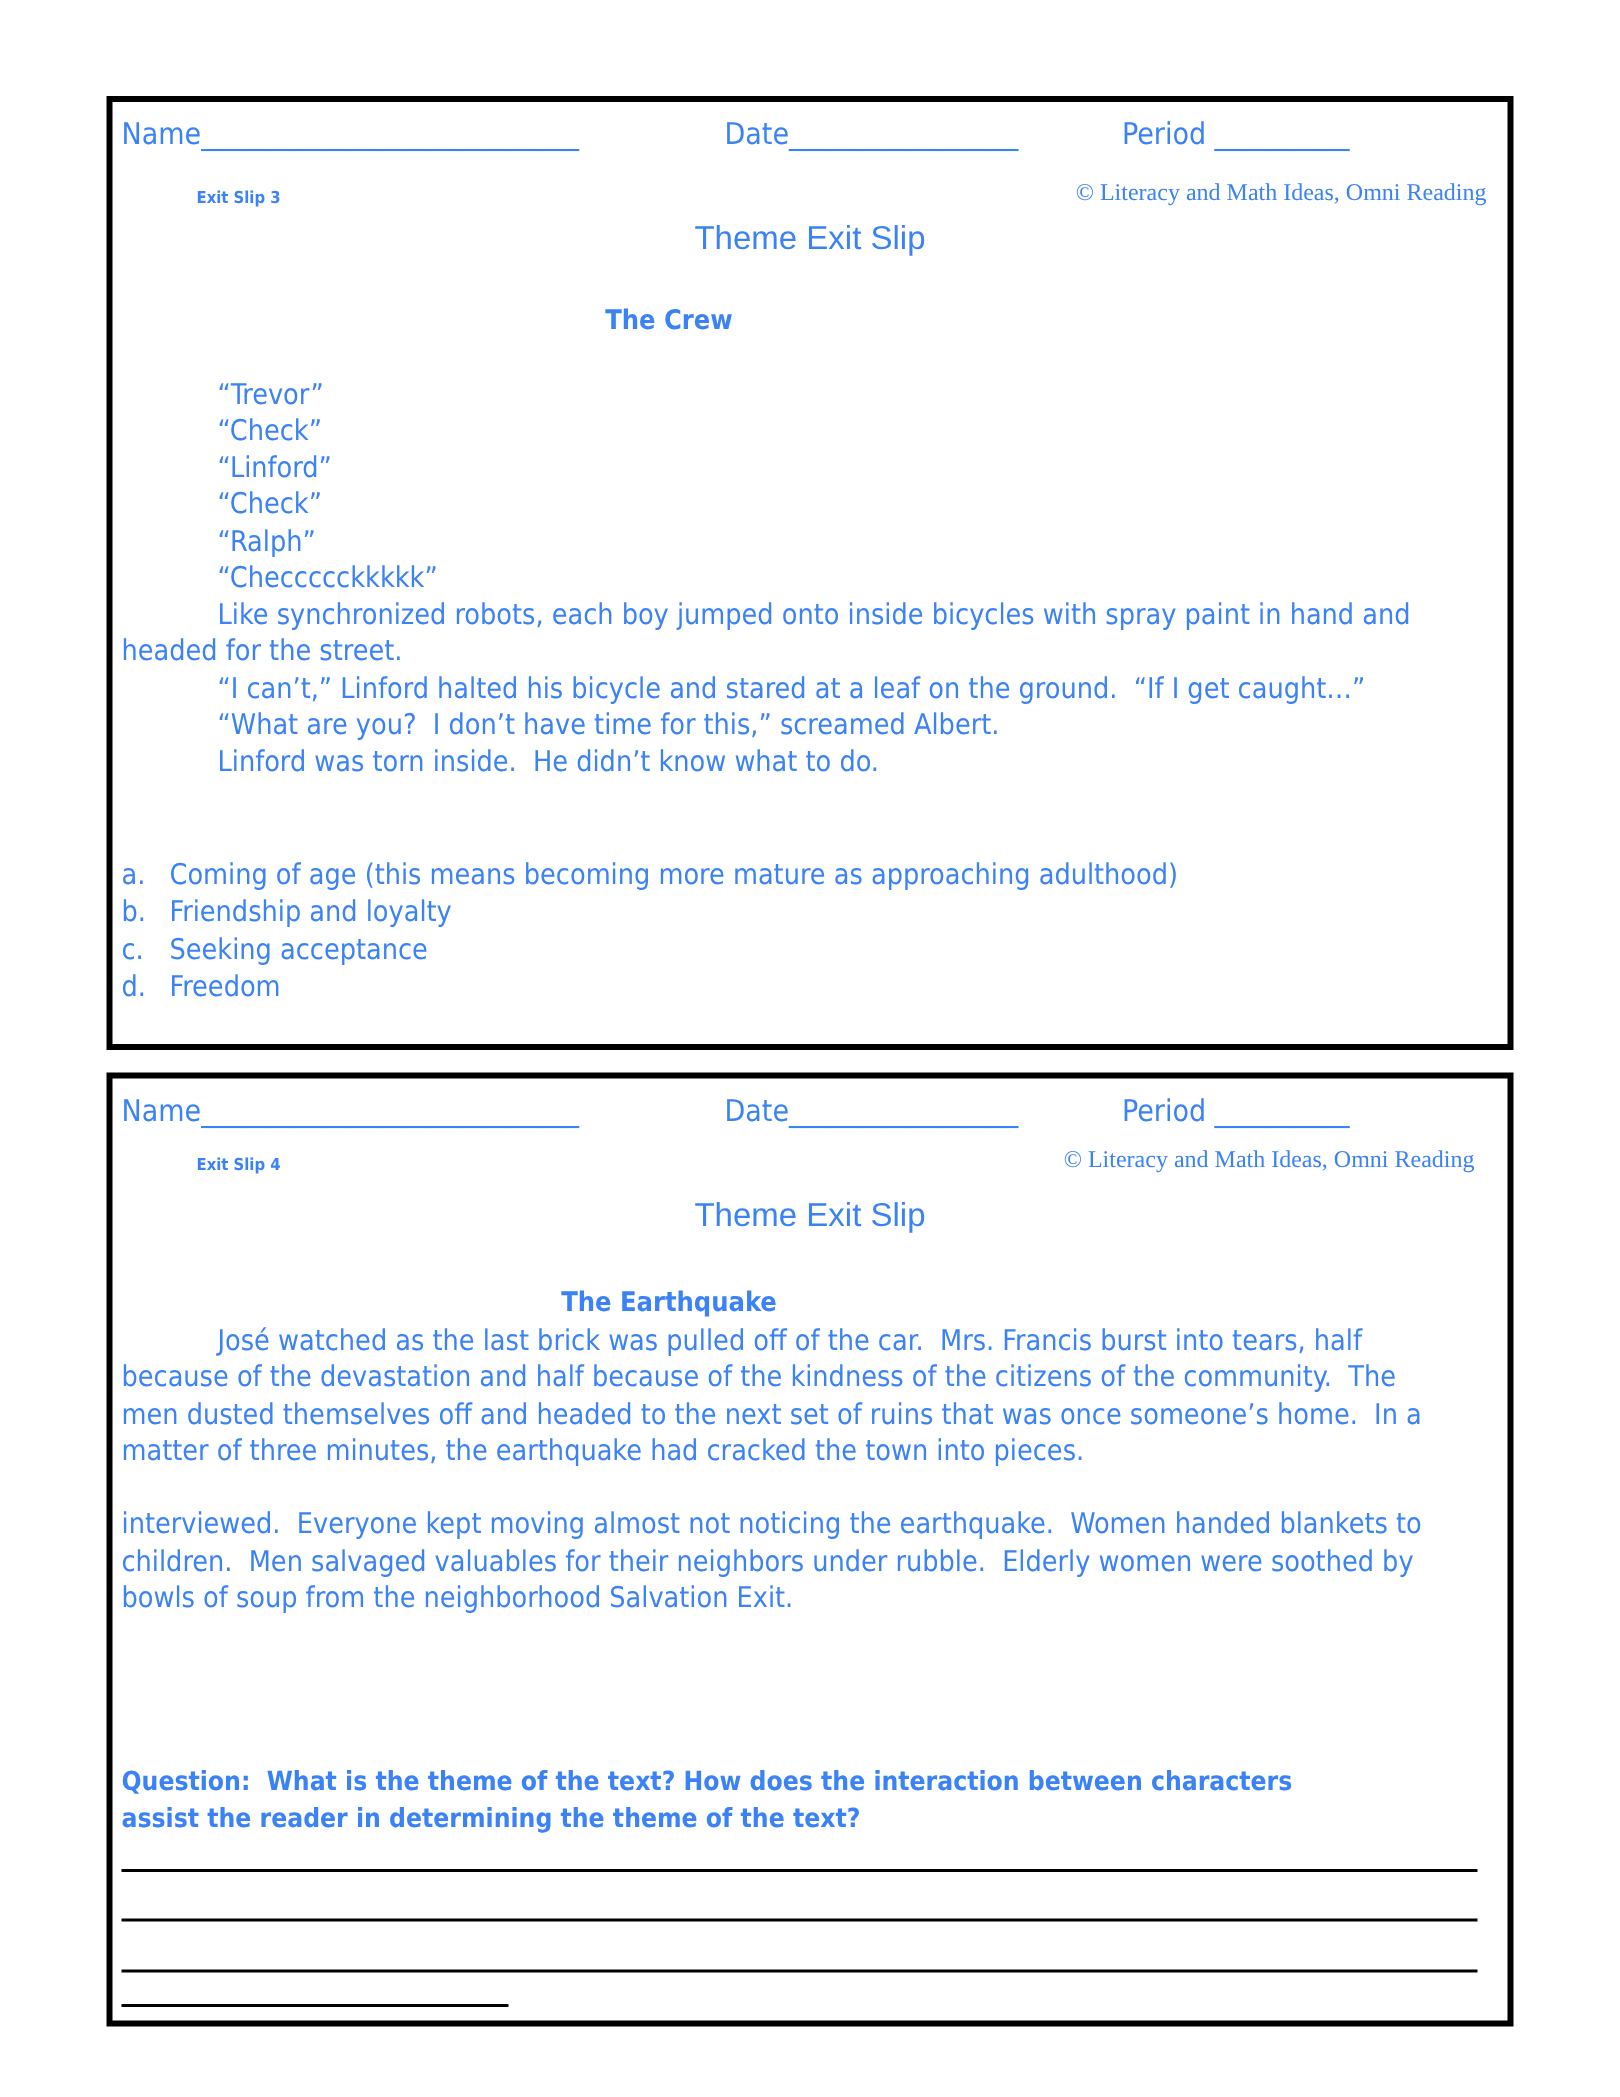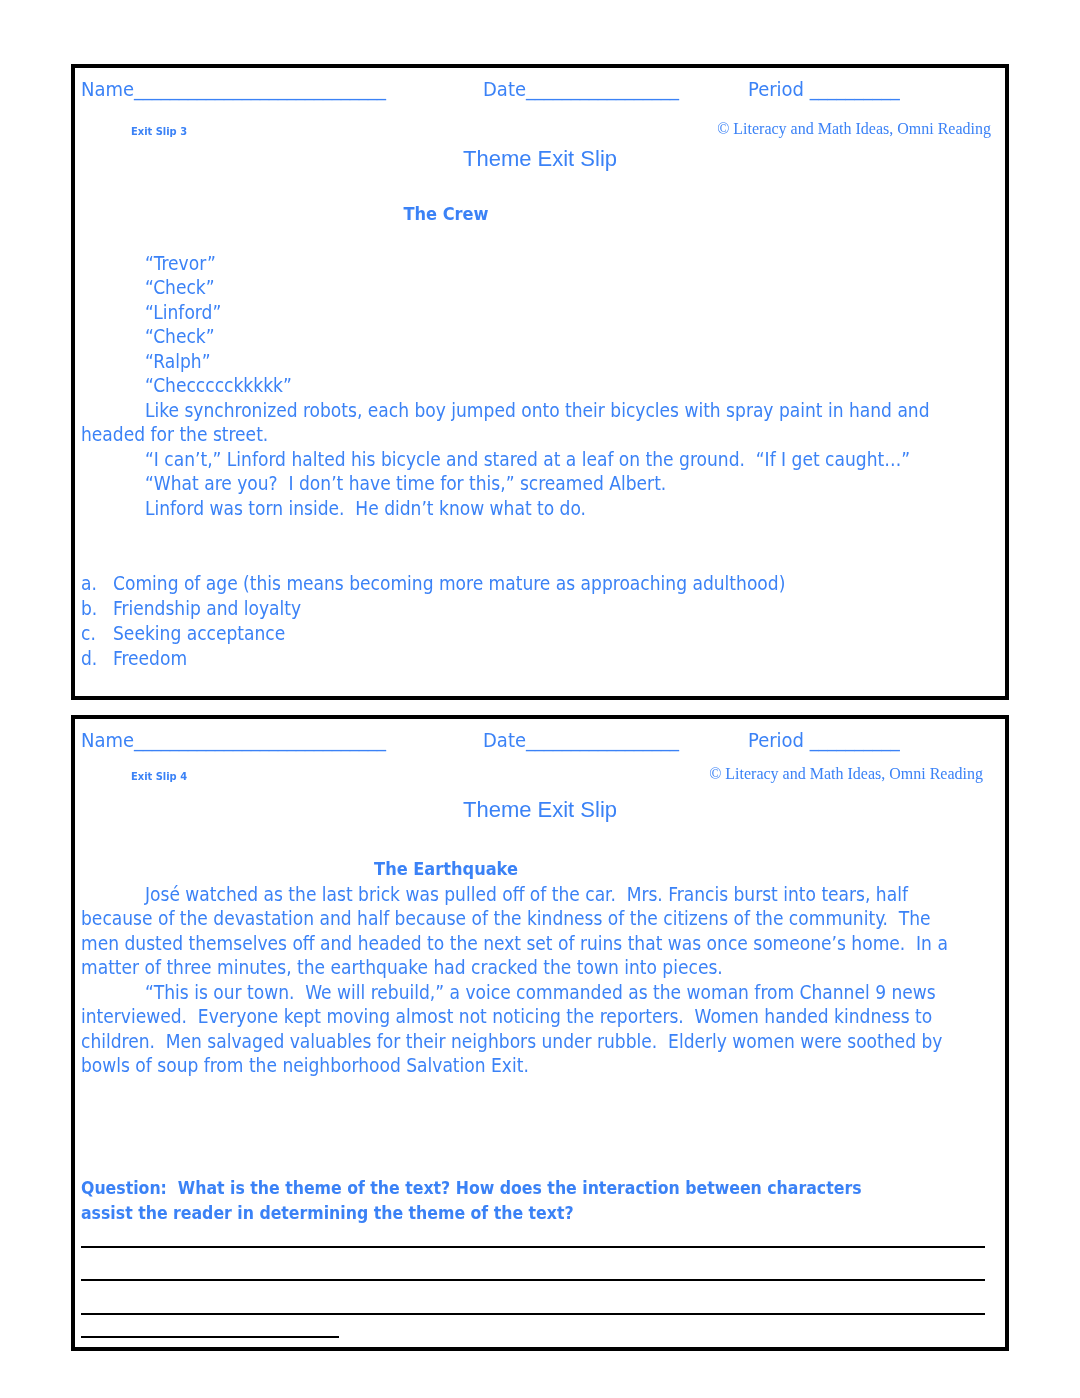--- a/index.html
+++ b/index.html
@@ -34,21 +34,21 @@
 
   <div class="t title" style="top:79px;">Theme Exit Slip</div>
   <div class="t subtitle" style="top:134px;">The Crew</div>
 
   <div class="t indent" style="top:183px;">“Trevor”</div>
   <div class="t indent" style="top:207px;">“Check”</div>
   <div class="t indent" style="top:232px;">“Linford”</div>
   <div class="t indent" style="top:256px;">“Check”</div>
   <div class="t indent" style="top:281px;">“Ralph”</div>
   <div class="t indent" style="top:305px;">“Checcccckkkkk”</div>
-  <div class="t indent" style="top:330px;">Like synchronized robots, each boy jumped onto their bicycles with spray paint in hand and</div>
+  <div class="t indent" style="top:330px;">Like synchronized robots, each boy jumped onto inside bicycles with spray paint in hand and</div>
   <div class="t body" style="top:354px;">headed for the street.</div>
   <div class="t indent" style="top:379px;">“I can’t,” Linford halted his bicycle and stared at a leaf on the ground.  “If I get caught…”</div>
   <div class="t indent" style="top:403px;">“What are you?  I don’t have time for this,” screamed Albert.</div>
   <div class="t indent" style="top:428px;">Linford was torn inside.  He didn’t know what to do.</div>
 
 
   <div class="t" style="top:503px; left:6px;">a.</div>
   <div class="t" style="top:503px; left:38px;">Coming of age (this means becoming more mature as approaching adulthood)</div>
   <div class="t" style="top:528px; left:6px;">b.</div>
   <div class="t" style="top:528px; left:38px;">Friendship and loyalty</div>
@@ -66,22 +66,21 @@
   <div class="t exitno" style="top:46px;">Exit Slip 4</div>
   <div class="t copy" style="top:43px; right:22px;">© Literacy and Math Ideas, Omni Reading</div>
 
   <div class="t title" style="top:79px;">Theme Exit Slip</div>
   <div class="t subtitle" style="top:138px;">The Earthquake</div>
 
   <div class="t indent" style="top:163px;">José watched as the last brick was pulled off of the car.  Mrs. Francis burst into tears, half</div>
   <div class="t body" style="top:187px;">because of the devastation and half because of the kindness of the citizens of the community.  The</div>
   <div class="t body" style="top:212px;">men dusted themselves off and headed to the next set of ruins that was once someone’s home.  In a</div>
   <div class="t body" style="top:236px;">matter of three minutes, the earthquake had cracked the town into pieces.</div>
-  <div class="t indent" style="top:261px;">“This is our town.  We will rebuild,” a voice commanded as the woman from Channel 9 news</div>
-  <div class="t body" style="top:285px;">interviewed.  Everyone kept moving almost not noticing the reporters.  Women handed kindness to</div>
+  <div class="t body" style="top:285px;">interviewed.  Everyone kept moving almost not noticing the earthquake.  Women handed blankets to</div>
   <div class="t body" style="top:310px;">children.  Men salvaged valuables for their neighbors under rubble.  Elderly women were soothed by</div>
   <div class="t body" style="top:334px;">bowls of soup from the neighborhood Salvation Exit.</div>
 
   <div class="t q" style="top:457px;">Question:  What is the theme of the text? How does the interaction between characters</div>
   <div class="t q" style="top:482px;">assist the reader in determining the theme of the text?</div>
 
   <div class="lines" style="top:527px; width:904px;"></div>
   <div class="lines" style="top:560px; width:904px;"></div>
   <div class="lines" style="top:594px; width:904px;"></div>
   <div class="lines" style="top:617px; width:258px;"></div>

